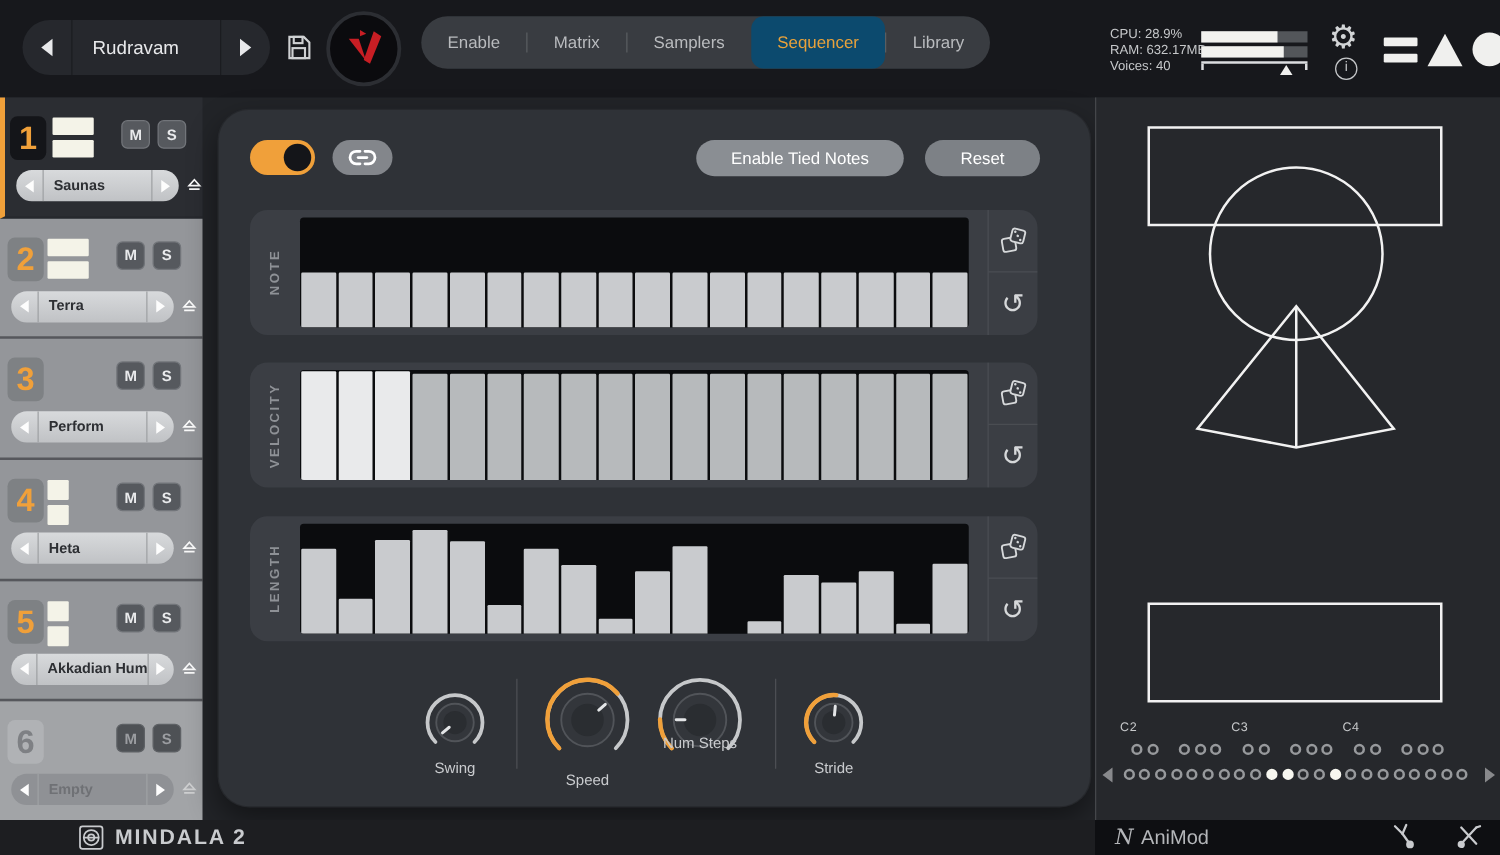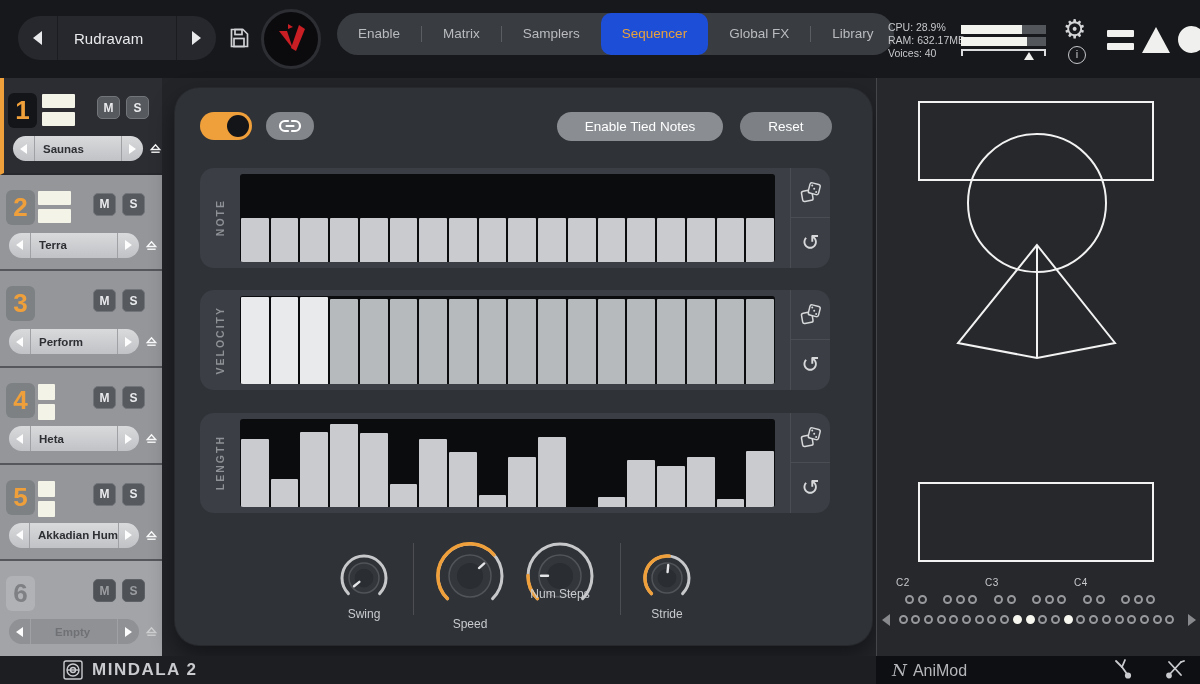--- a/index.html
+++ b/index.html
@@ -15,21 +15,21 @@
   .pn-btn.l { border-right:1px solid #1b1c20; } .pn-btn.r { border-left:1px solid #1b1c20; }
   .tri-left { width:0;height:0;border-top:7px solid transparent;border-bottom:7px solid transparent;border-right:9px solid #e8e9eb; }
   .tri-right{ width:0;height:0;border-top:7px solid transparent;border-bottom:7px solid transparent;border-left:9px solid #e8e9eb; }
   .pn-name { flex:1; color:#e8e9eb; font-size:15px; padding-left:16px; }
   .save-btn { position:absolute; left:226px; top:26px; width:26px; height:26px; background:none; border:none; cursor:pointer; }
   .logo-circle { position:absolute; left:261px; top:9px; width:60px; height:60px; border-radius:50%;
     background:#0b0b0e; border:3px solid #2c2e33; display:flex; align-items:center; justify-content:center; }
   #tabstrip { position:absolute; left:337px; top:13px; height:42px; background:#393c41; border-radius:21px;
     display:flex; align-items:center; overflow:hidden; }
   .tab { height:42px; line-height:42px; padding:0 21px; color:#b9bbbe; font-size:13.5px; cursor:pointer; white-space:nowrap; }
-  .tab.active { background:#1d4ed8; color:#e9a23b; border-radius:10px; }
+  .tab.active { background:#0c4a6e; color:#e9a23b; border-radius:10px; }
   .tabsep { width:1px; height:16px; background:#5a5d61; }
   .stats { position:absolute; left:888px; top:21px; color:#c6c8ca; font-size:10.5px; line-height:13px; }
   .meters { position:absolute; left:961px; top:25px; width:85px; }
   .meter { width:85px; height:9px; background:#53565a; margin-bottom:3px; }
   .meter i { display:block; height:100%; background:#f2f2ef; }
   .mslider { position:relative; width:85px; height:10px; border-top:2px solid #dcdddf; }
   .mslider::before,.mslider::after { content:""; position:absolute; top:0; width:2px; height:5px; background:#dcdddf; }
   .mslider::before{left:0;} .mslider::after{right:0;}
   .mslider b { position:absolute; top:1px; width:0; height:0;
     border-left:5px solid transparent; border-right:5px solid transparent; border-bottom:8px solid #f0f0ee; }
@@ -61,21 +61,21 @@
   .ms.m { left:93px; } .ms.s { left:122px; }
   .slot.empty .ms { background:#4e5155; color:#9b9da1; border-color:#5e6165; }
   .pill { position:absolute; left:9px; top:58px; width:130px; height:25px; border-radius:13px;
     background:linear-gradient(#d8dadc,#c0c2c5); display:flex; align-items:center; overflow:hidden; }
   .pill .pa { width:22px; height:100%; display:flex; align-items:center; justify-content:center; cursor:pointer; }
   .pill .pa.l { border-right:1px solid #9fa1a4; } .pill .pa.r { border-left:1px solid #9fa1a4; margin-left:auto; }
   .pill .tl { width:0;height:0;border-top:5px solid transparent;border-bottom:5px solid transparent;border-right:7px solid #fdfdfd; }
   .pill .tr { width:0;height:0;border-top:5px solid transparent;border-bottom:5px solid transparent;border-left:7px solid #fdfdfd; }
   .pill .pname { font-size:11.5px; font-weight:bold; color:#2d2f33; padding-left:8px; white-space:nowrap; }
   .slot.empty .pill { background:#8f9195; }
-  .slot.empty .pill .pname { color:#6f7175;margin-left:16px; }
+  .slot.empty .pill .pname { color:#6f7175; }
   .eject { position:absolute; left:145px; top:63px; }
   .slot.empty .eject { opacity:.5; }
 
   
   #panel { position:absolute; left:175px; top:88px; width:697px; height:557px; background:#2f3237;
     border-radius:24px; box-shadow:0 0 0 1px #26282c, 0 10px 24px rgba(0,0,0,.45); }
   .toggle { position:absolute; left:25px; top:24px; width:52px; height:28px; border-radius:14px; background:#f0a03a;
     border:none; cursor:pointer; }
   .toggle i { position:absolute; right:3px; top:3px; width:22px; height:22px; border-radius:50%; background:#141519; }
   .linkbtn { position:absolute; left:91px; top:24px; width:48px; height:28px; border-radius:14px; background:#83868b;
@@ -150,21 +150,20 @@
         <polygon points="16,4 21,7 16,9" fill="#c81e24"></polygon>
       </svg>
     </div>
     <nav id="tabstrip">
         <div class="tab">Enable</div>
         <span class="tabsep"></span>
         <div class="tab">Matrix</div>
         <span class="tabsep"></span>
         <div class="tab">Samplers</div>
         <div class="tab active">Sequencer</div>
-        <div class="tab">Global FX</div>
         <span class="tabsep"></span>
         <div class="tab">Library</div>
       </nav>
     <div class="stats">
       <div>CPU: 28.9%</div>
       <div>RAM: 632.17MB</div>
       <div>Voices: 40</div>
     </div>
     <div class="meters">
       <div class="meter">

